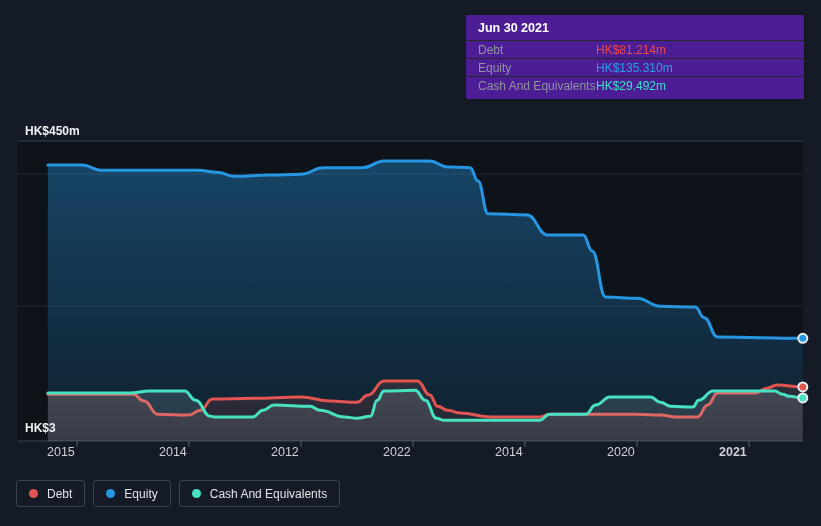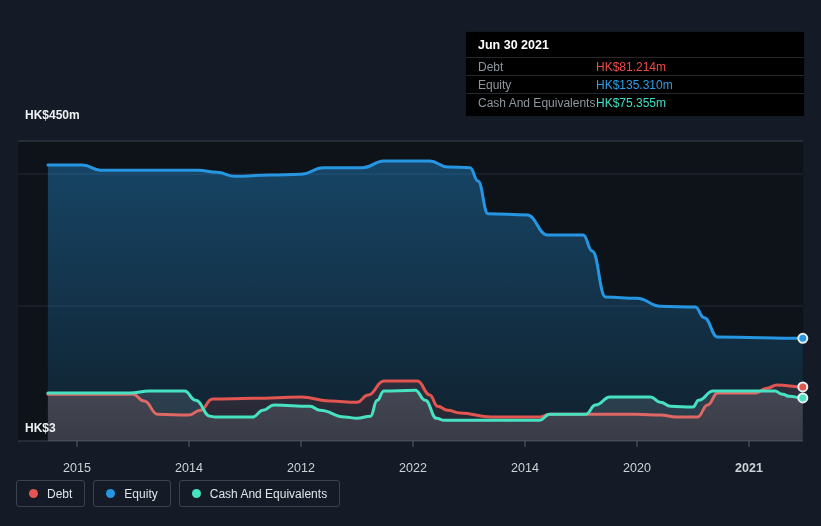--- a/index.html
+++ b/index.html
@@ -4,37 +4,37 @@
 <style>
   html,body{margin:0;padding:0;}
   body{
     width:821px;height:526px;position:relative;overflow:hidden;
     background:#151b26;
     font-family:"Liberation Sans", sans-serif;
     -webkit-font-smoothing:antialiased;
   }
   
   .tooltip{
-    position:absolute;left:465px;top:31px;width:340px;
-    background:#000000;border:1px solid #14171c;box-sizing:border-box;
+    position:absolute;left:465px;top:14px;width:340px;
+    background:#4c1d95;border:1px solid #14171c;box-sizing:border-box;
     color:#fff;font-size:12px;z-index:5;
   }
   .tt-title{height:25px;display:flex;align-items:center;padding:0 12px;font-weight:700;font-size:12.5px;color:#fff;}
   .tt-row{height:17px;display:flex;align-items:center;padding:0 12px;}
   .tt-row.sep{border-top:1px solid #24282d;}
   .tt-label{width:118px;color:#8f969e;flex:none;}
   .tt-value{font-weight:400;}
   .tt-ratio-val{font-weight:700;color:#fff;margin-right:5px;}
   .tt-ratio-label{color:#8f969e;}
   .tooltip{padding-bottom:5px;}
   
   .y-label{position:absolute;left:25px;color:#eef1f4;font-size:12px;font-weight:700;z-index:2;}
-  .y-label.top{top:108px;}
+  .y-label.top{top:124px;}
   .y-label.bottom{top:421px;}
-  .x-label{position:absolute;top:461px;width:60px;margin-left:-30px;text-align:center;
+  .x-label{position:absolute;top:445px;width:60px;margin-left:-30px;text-align:left;
     color:#ccd2d8;font-size:12.5px;font-weight:500;}
   
   svg{position:absolute;left:0;top:0;}
   
   .legend{position:absolute;left:16px;top:480px;display:flex;gap:8px;z-index:2;}
   .legend-btn{
     display:flex;align-items:center;height:27px;padding:0 12px;box-sizing:border-box;
     border:1px solid #3a4350;border-radius:3px;background:transparent;
     color:#dfe4e9;font-size:12px;font-family:"Liberation Sans",sans-serif;cursor:pointer;
   }
@@ -103,21 +103,21 @@
   <div class="tt-row sep">
     <span class="tt-label">Debt</span>
     <span class="tt-value" style="color:#ef4b45">HK$81.214m</span>
   </div>
   <div class="tt-row sep">
     <span class="tt-label">Equity</span>
     <span class="tt-value" style="color:#2b9fe8">HK$135.310m</span>
   </div>
   <div class="tt-row sep">
     <span class="tt-label">Cash And Equivalents</span>
-    <span class="tt-value" style="color:#3ce0c5">HK$75.355m</span>
+    <span class="tt-value" style="color:#3ce0c5">HK$29.492m</span>
   </div>
 </div>
 
 <div class="legend" id="legend">
     <button class="legend-btn">
       <span class="legend-dot" style="background: rgb(226, 85, 80);"></span>
       <span>Debt</span>
     </button>
     <button class="legend-btn">
       <span class="legend-dot" style="background: rgb(38, 150, 226);"></span>

